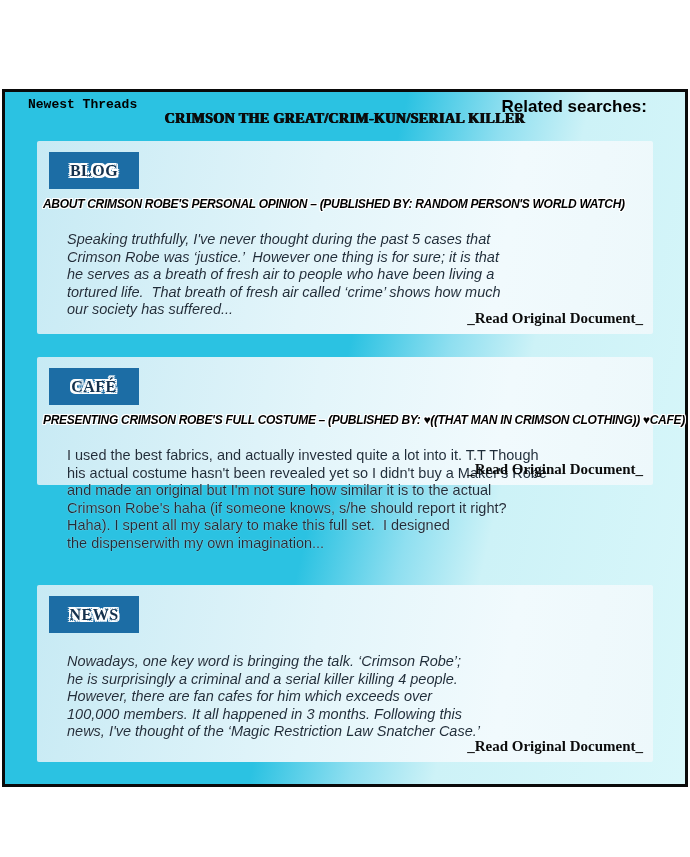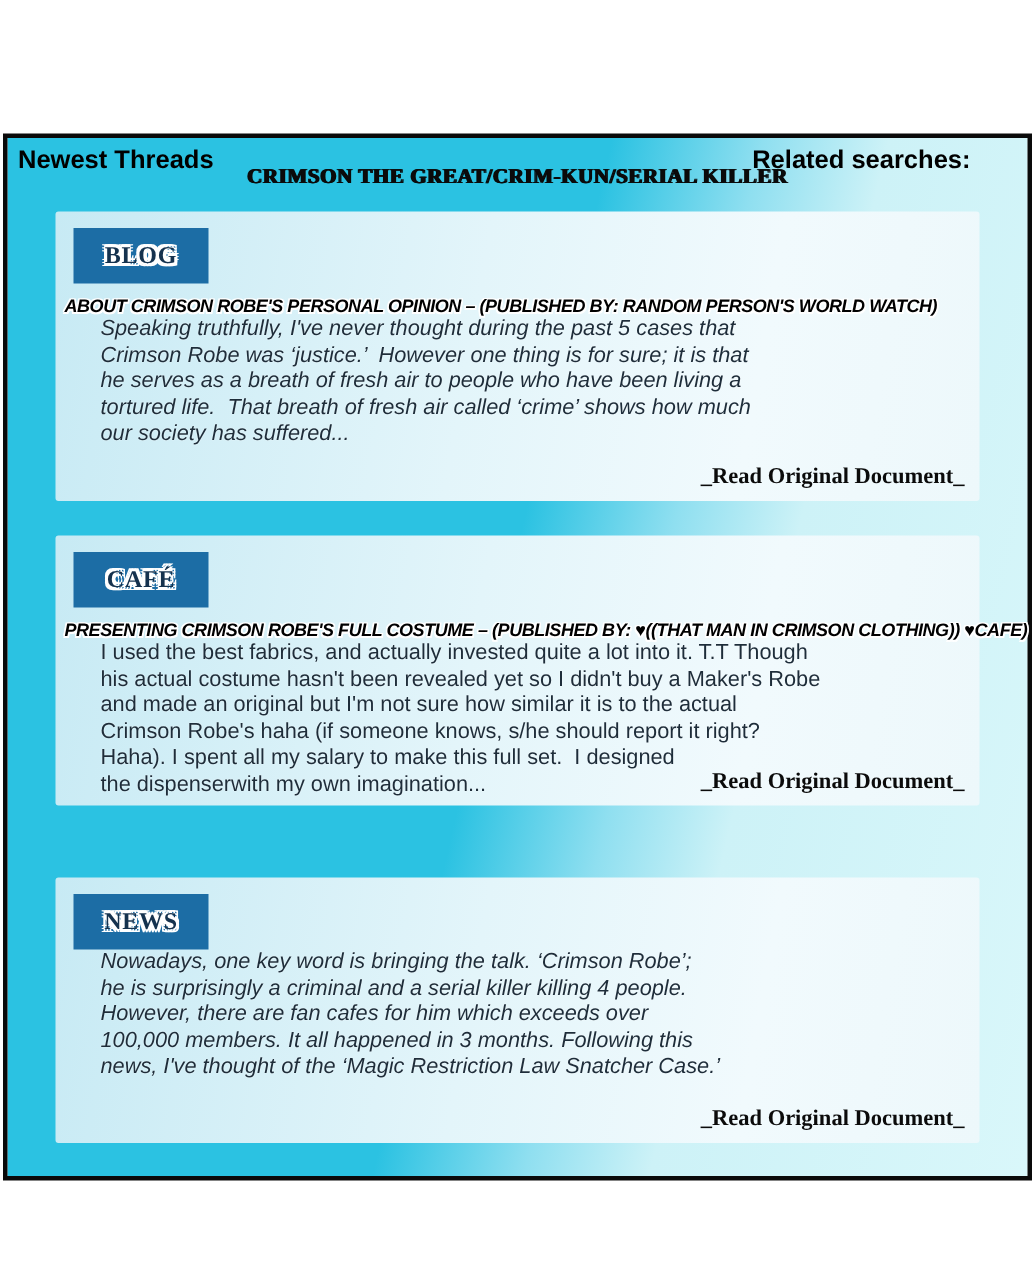--- a/index.html
+++ b/index.html
@@ -7,61 +7,61 @@
     width:690px;height:857px;position:relative;background:#ffffff;
     font-family:"Liberation Sans",sans-serif;overflow:hidden;
   }
   
   .panel{
     position:absolute;left:2px;top:89px;width:680px;height:692px;
     border:3px solid #0a0a0a;
     background:linear-gradient(103deg,#2bc2e2 0%,#2bc2e2 48%,#8fdff0 60%,#cdf2f7 70%,#d9f7fa 100%);
   }
   .hdr-left{
-    position:absolute;left:7px;top:5px;
-    font-size:17px;font-weight:bold;color:#000;
+    position:absolute;left:23px;top:5px;
+    font-size:13px;font-weight:bold;color:#000;font-family:Liberation Mono, monospace;
   }
   .hdr-right{
     position:absolute;right:38px;top:5px;
     font-size:17px;font-weight:bold;color:#000;
   }
   .query-title{
     position:absolute;left:0;top:19px;width:100%;text-align:center;
     font-family:"Liberation Serif",serif;font-weight:bold;font-size:14px;
     letter-spacing:.4px;color:#0b0b0b;
     text-shadow:.6px 0 0 #0b0b0b,-.6px 0 0 #0b0b0b;
   }
   
   .card{
     position:absolute;left:32px;width:616px;
     background:linear-gradient(100deg,#c7eaf4 0%,#e3f5fa 45%,#f1fafd 75%,#edf8fb 100%);
     border-radius:2px;
   }
   .card.c1{top:49px;height:193px;}
-  .card.c2{top:265px;height:180px;}
+  .card.c2{top:265px;height:128px;}
   .card.c3{top:493px;height:177px;}
   .badge{
     margin:11px 0 0 12px;width:90px;height:37px;
     background:#1c6da5;display:flex;align-items:center;justify-content:center;
   }
   .badge span{
     font-family:"Liberation Serif",serif;font-weight:bold;font-size:16px;
     letter-spacing:.5px;color:#15324e;
     text-shadow:-2px -2px 0 #fff,2px -2px 0 #fff,-2px 2px 0 #fff,2px 2px 0 #fff,
                 -2px 0 0 #fff,2px 0 0 #fff,0 -2px 0 #fff,0 2px 0 #fff;
   }
   .card-title{
     margin:8px 0 0 6px;white-space:nowrap;
     font-size:12px;font-weight:bold;font-style:italic;letter-spacing:-.3px;
     color:#000;
     text-shadow:1px 1px 0 #fff,-1px -1px 0 #fff,1px -1px 0 #fff,-1px 1px 0 #fff,
                 0 1px 0 #fff,0 -1px 0 #fff,1px 0 0 #fff,-1px 0 0 #fff;
   }
   .card-body{
-    margin:0 0 0 30px;white-space:pre-wrap;
+    margin:20px 0 0 30px;white-space:pre-wrap;
     font-size:14.5px;line-height:17.5px;font-style:italic;color:#1e2d3a;
     text-shadow:0 0 1px rgba(255,255,255,.8);
   }
   .card-body.upright{font-style:normal;}
   .read-link{
     position:absolute;right:10px;bottom:7px;
     font-family:Liberation Serif, serif;font-weight:bold;font-size:15px;color:#0b0b0b;
     cursor:pointer;
   }
   

